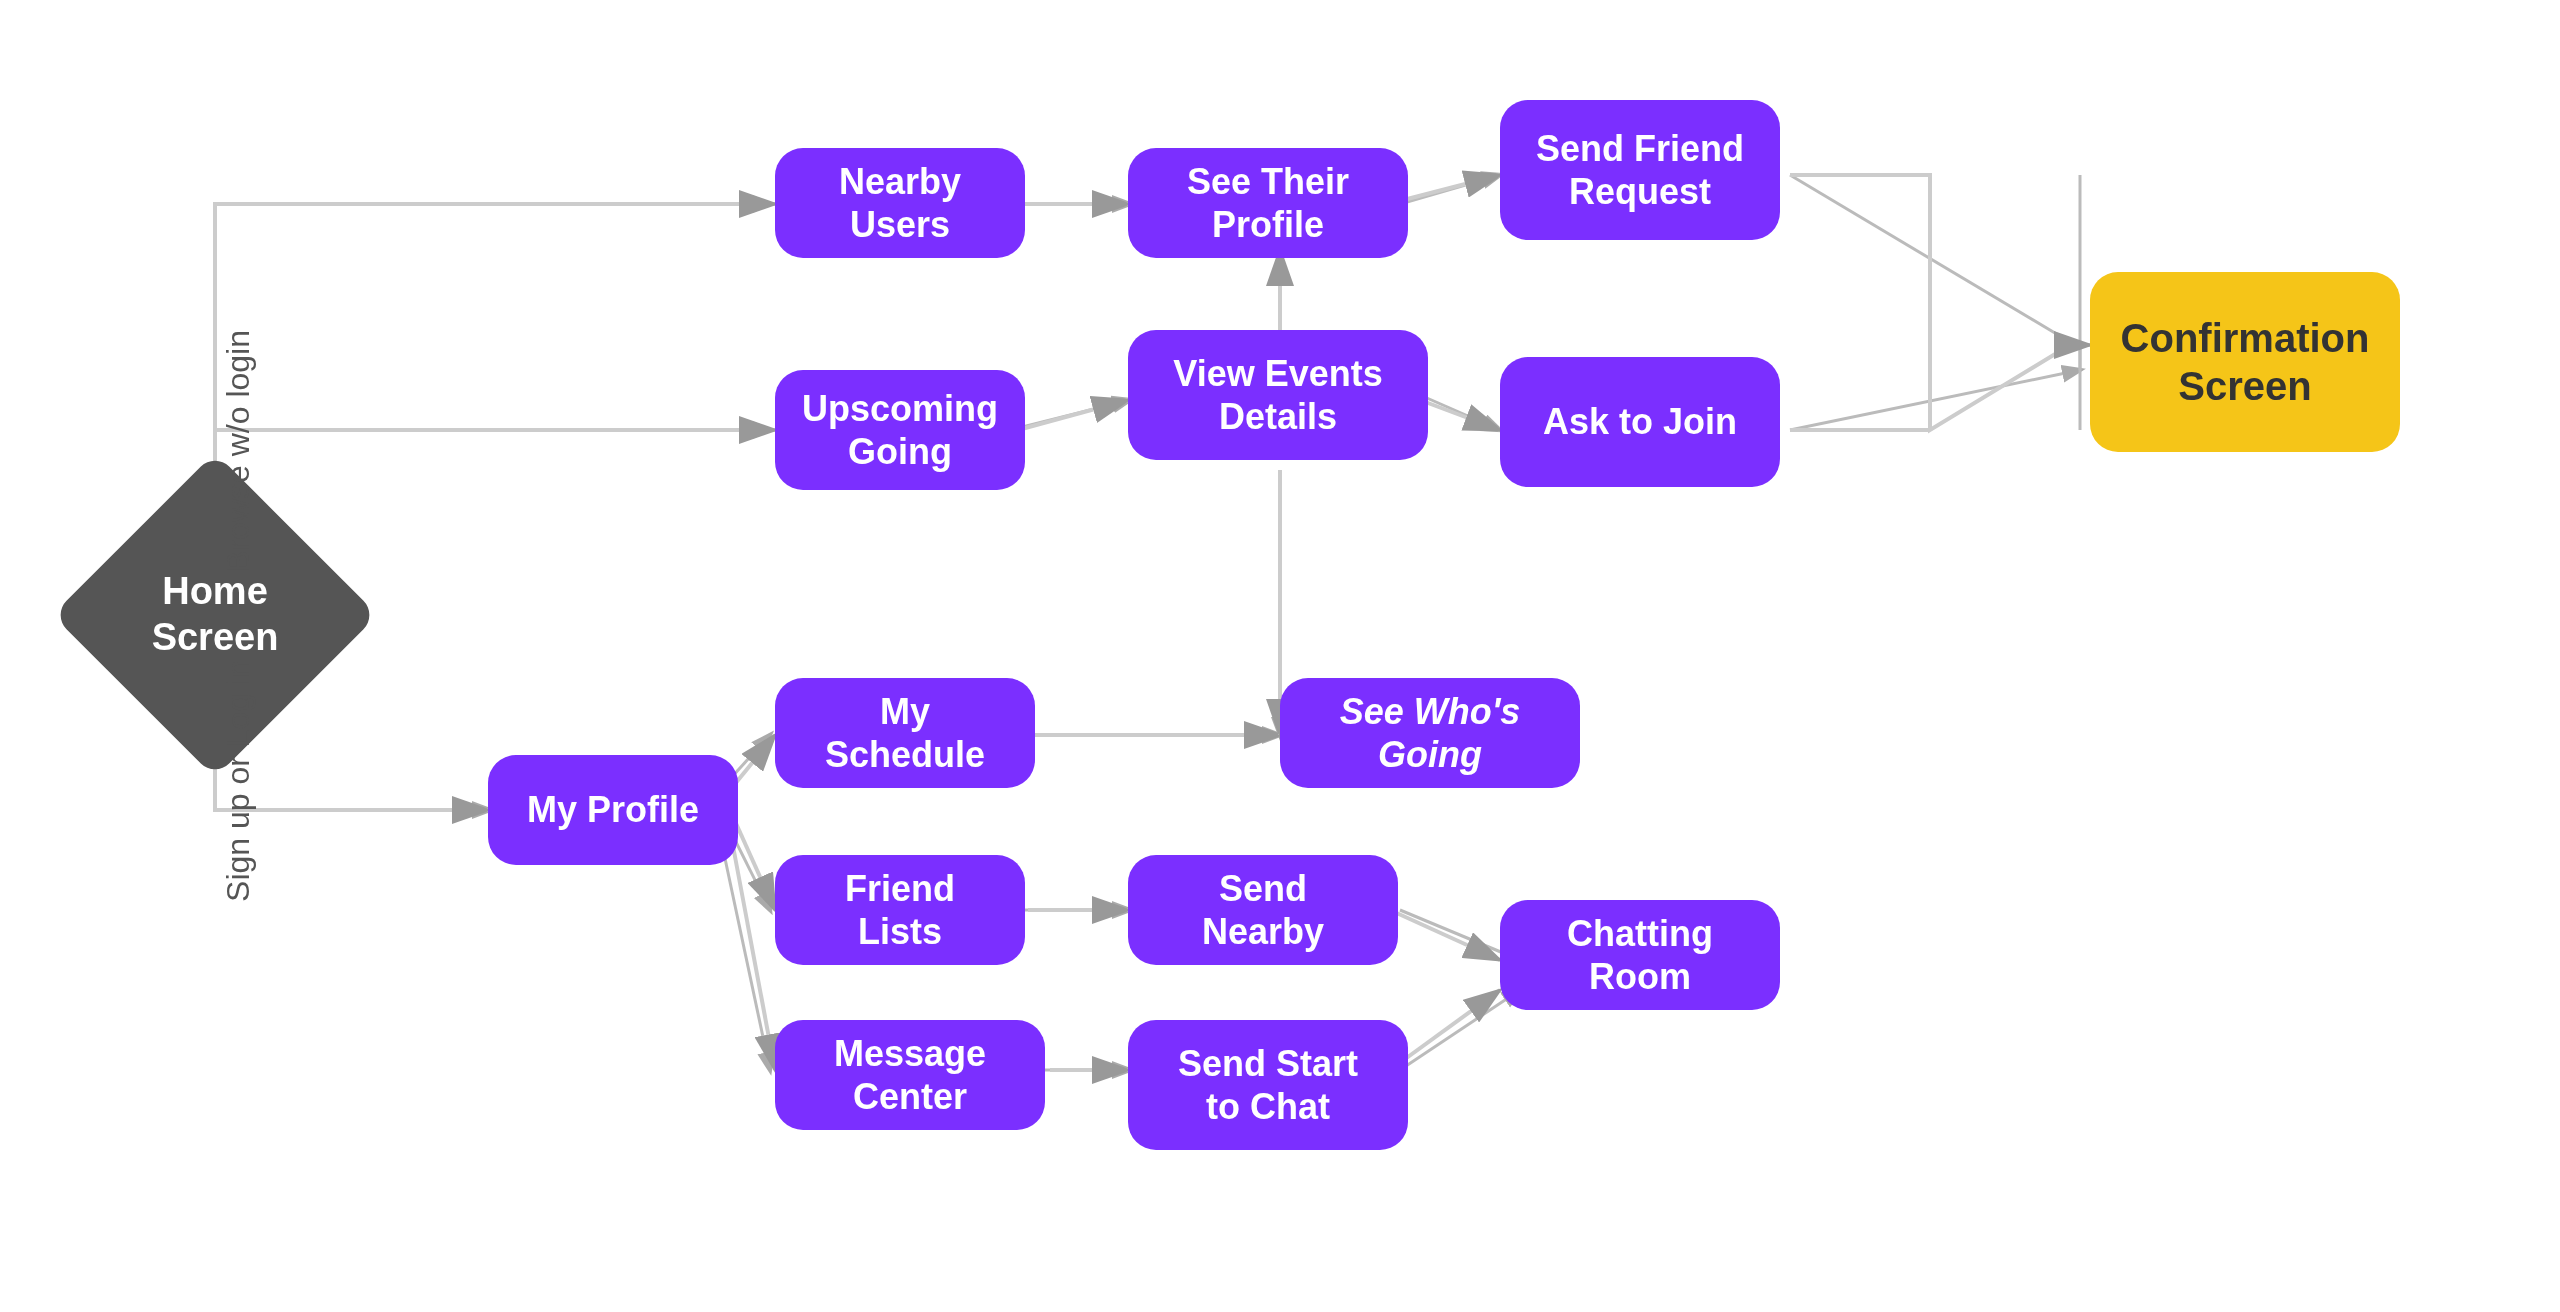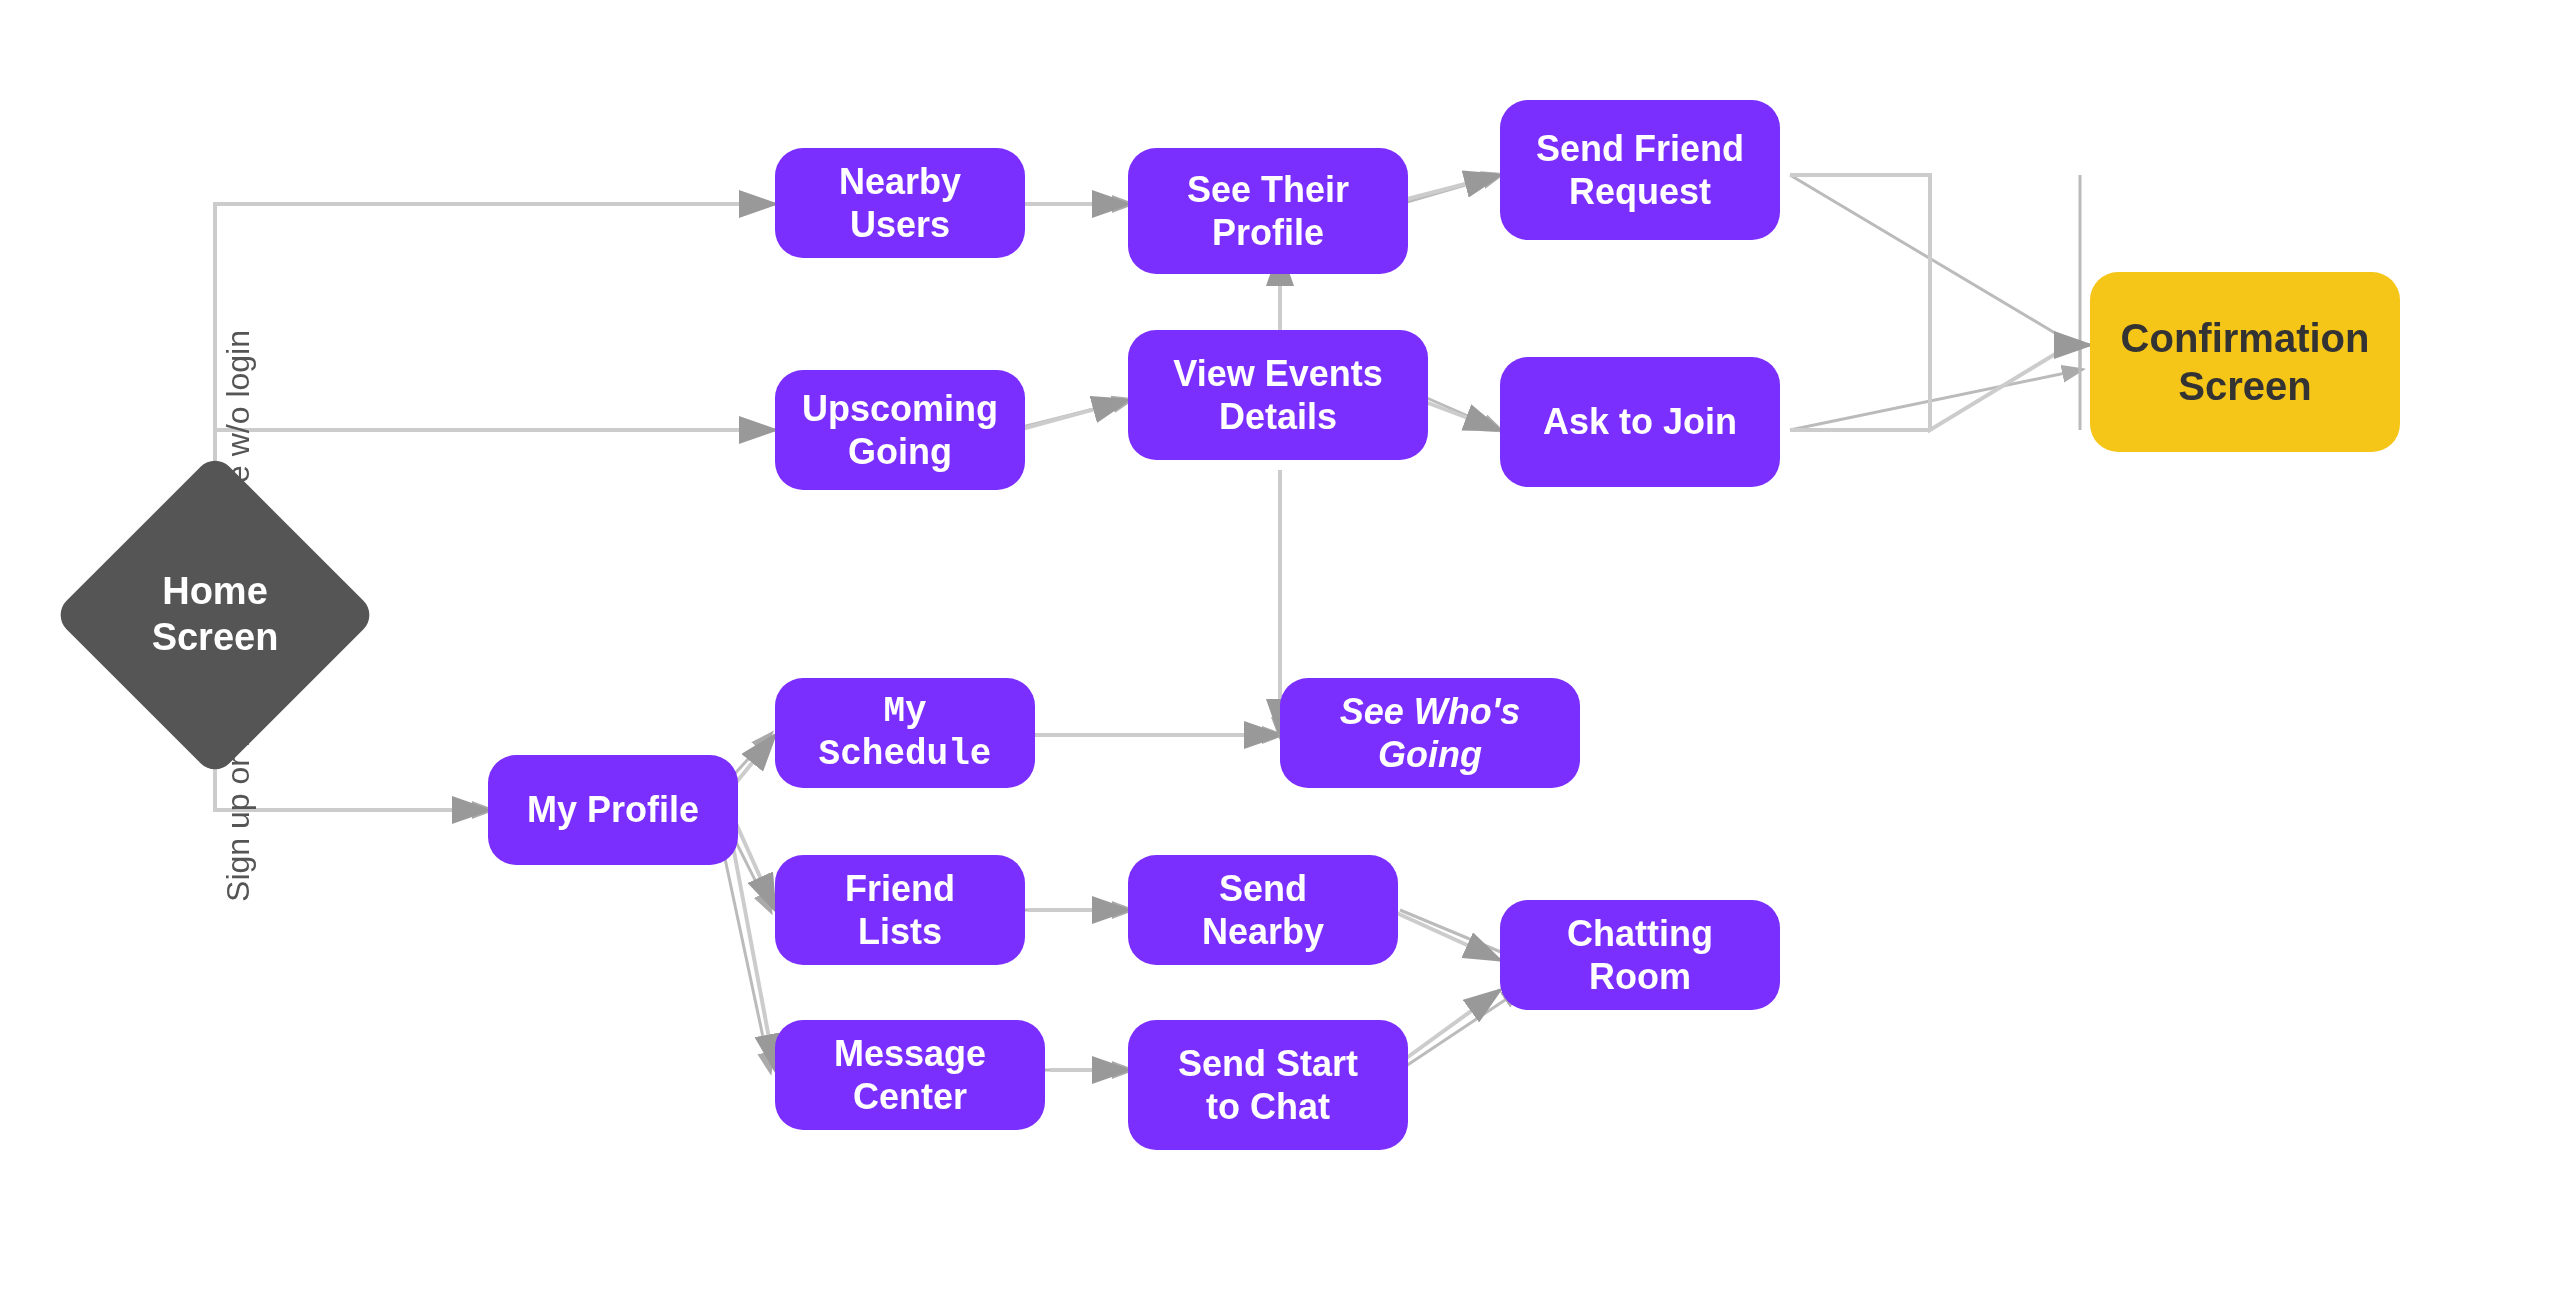--- a/index.html
+++ b/index.html
@@ -186,21 +186,21 @@
   </div>
 
   <div class="label-text" style="left:220px; top:330px; writing-mode:vertical-rl; transform:rotate(180deg); font-size:32px; color:#555;">Browse w/o login</div>
 
   <div class="label-text" style="left:220px; top:660px; writing-mode:vertical-rl; transform:rotate(180deg); font-size:32px; color:#555;">Sign up or Log in</div>
 
   <div class="node node-purple" style="left:775px; top:148px; width:250px; height:110px;">
     <span>Nearby Users</span>
   </div>
 
-  <div class="node node-purple" style="left:1128px; top:148px; width:280px; height:126px;">
+  <div class="node node-purple" style="left:1128px; top:148px; width:280px; height:110px;">
     <span>See Their Profile</span>
   </div>
 
   <div class="node node-purple" style="left:1500px; top:100px; width:280px; height:140px;">
     <span>Send Friend
 Request</span>
   </div>
 
   <div class="node node-yellow" style="left:2090px; top:272px; width:310px; height:180px; font-size:40px;">
     <span>Confirmation
@@ -218,21 +218,21 @@
   </div>
 
   <div class="node node-purple" style="left:1500px; top:357px; width:280px; height:130px;">
     <span>Ask to Join</span>
   </div>
 
   <div class="node node-purple" style="left:488px; top:755px; width:250px; height:110px;">
     <span>My Profile</span>
   </div>
 
-  <div class="node node-purple" style="left:775px; top:678px; width:260px; height:110px;font-family:Liberation Mono, monospace;">
+  <div class="node node-purple" style="left:775px; top:678px; width:260px; height:110px;">
     <span>My Schedule</span>
   </div>
 
   <div class="node node-purple" style="left:1280px; top:678px; width:300px; height:110px;font-style:italic;">
     <span>See Who's Going</span>
   </div>
 
   <div class="node node-purple" style="left:775px; top:855px; width:250px; height:110px;">
     <span>Friend Lists</span>
   </div>

